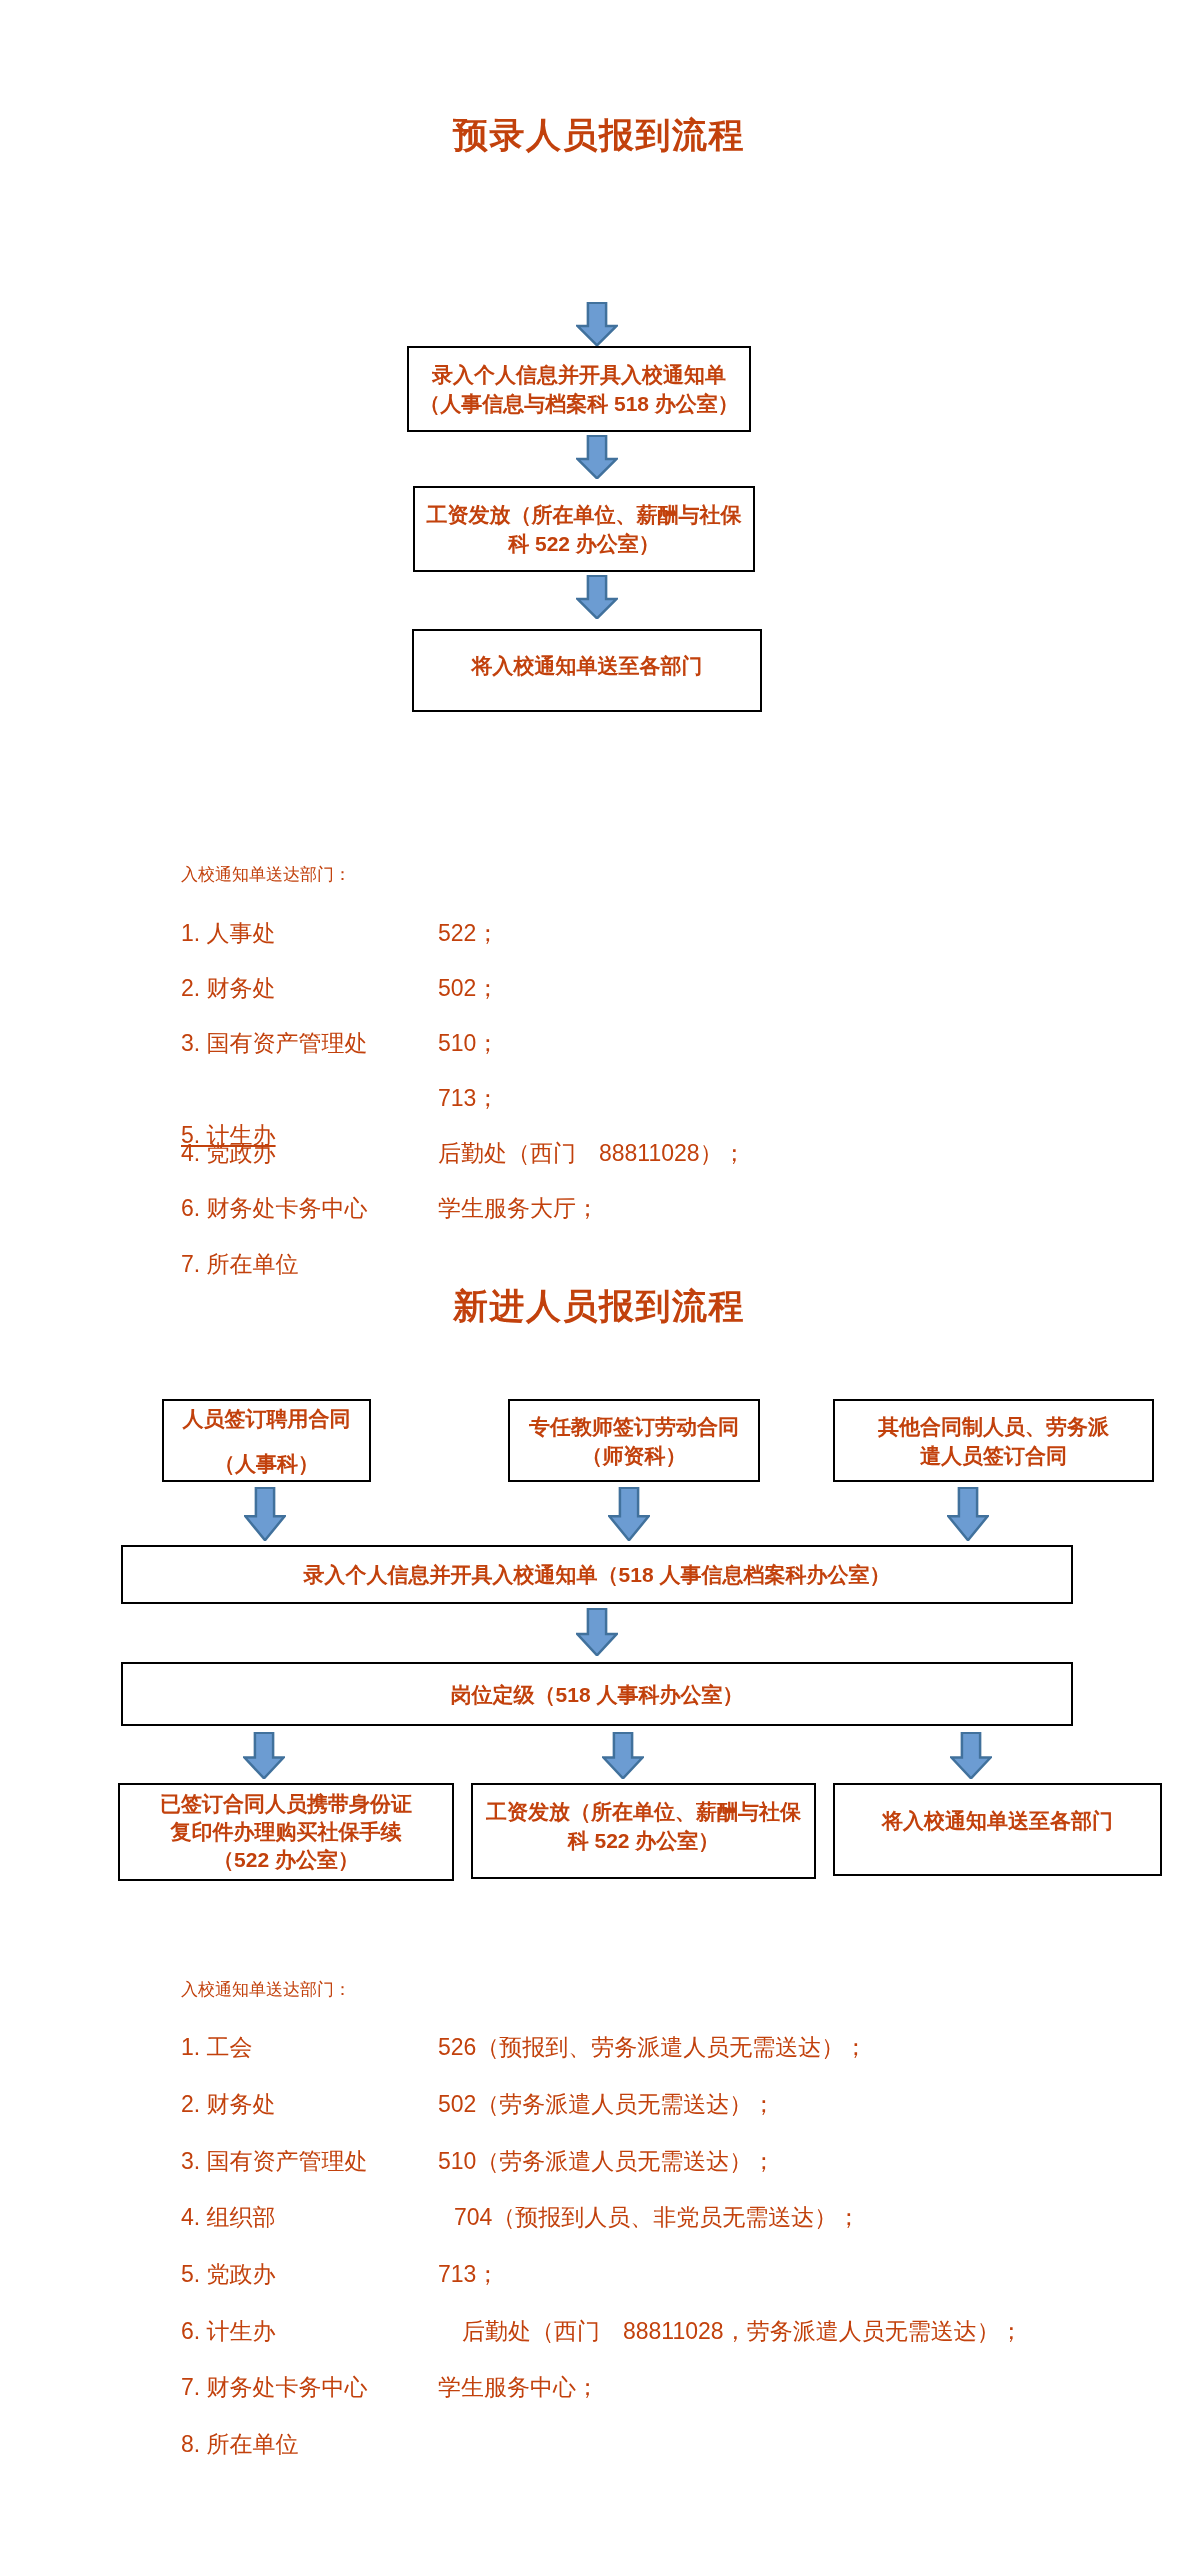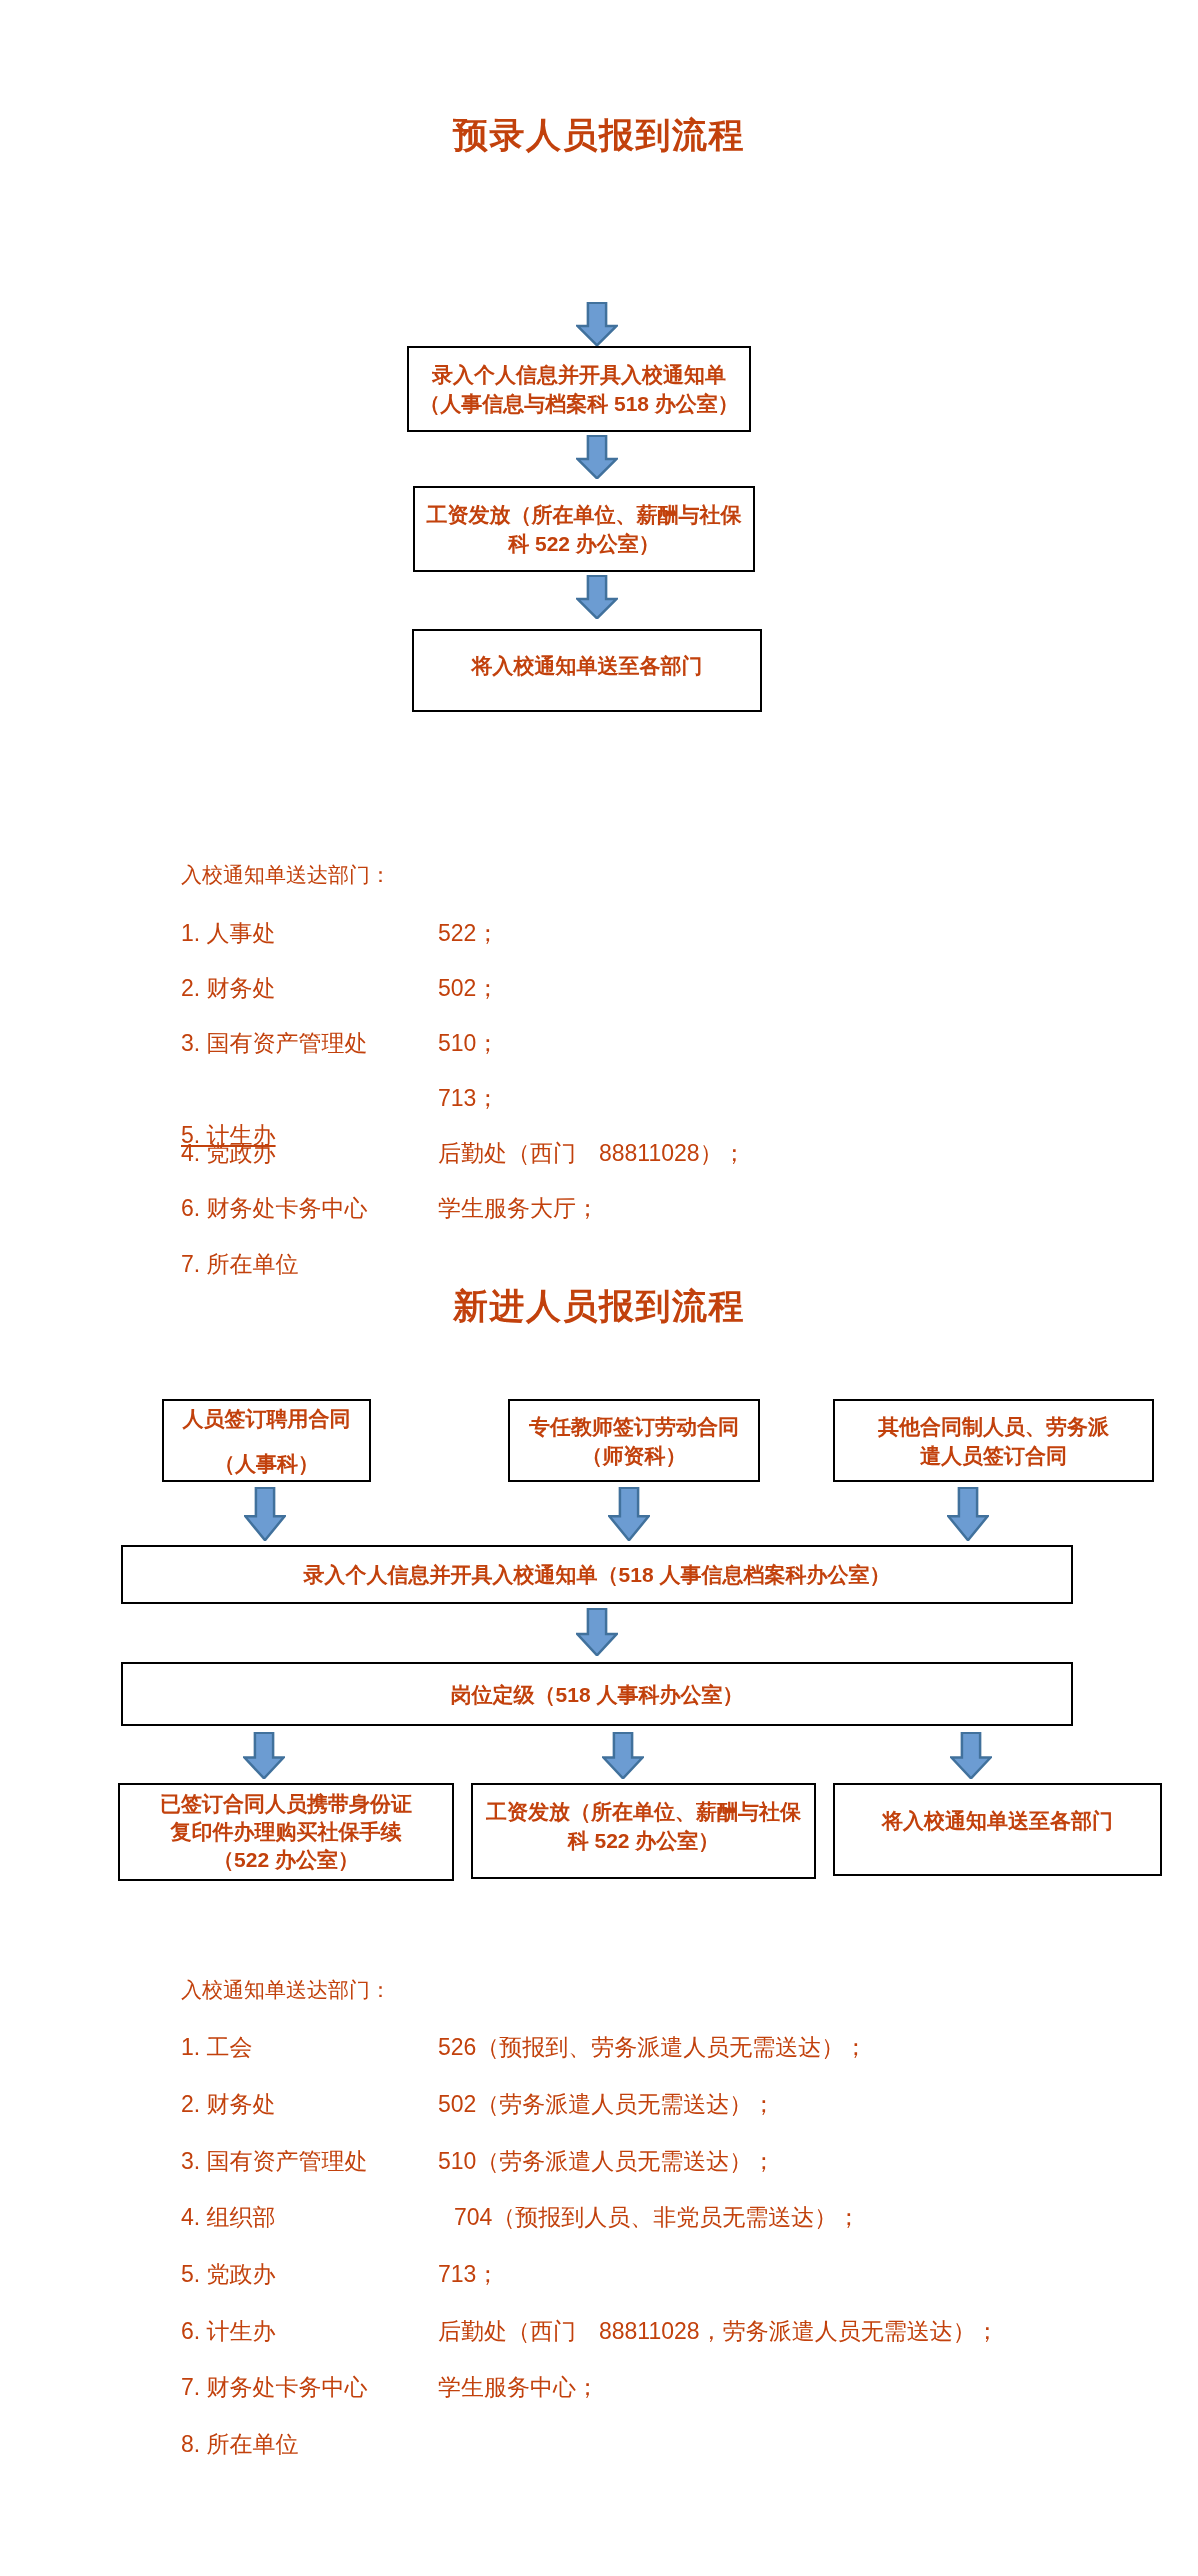--- a/index.html
+++ b/index.html
@@ -38,21 +38,21 @@
   
   .box-j{left:118px;top:1783px;width:336px;height:98px;line-height:28px;}
   .box-k{left:471px;top:1783px;width:345px;height:96px;padding-top:12px;}
   .box-l{left:833px;top:1783px;width:329px;height:93px;padding-top:21px;}
   .arrow{position:absolute;}
   .arrow path{fill:#6C9CD2;stroke:#41719C;stroke-width:2.5;}
   
   .list-line{position:absolute;font-size:23px;line-height:27px;white-space:nowrap;}
   .lbl{left:181px;}
   .val{left:438px;}
-  .list-header{position:absolute;left:181px;font-size:21px;line-height:27px;}
+  .list-header{position:absolute;left:181px;font-size:17px;line-height:27px;}
 </style>
 </head>
 <body>
 
 <div class="page">
 
   <div class="title t1">预录人员报到流程</div>
 
 
   <svg class="arrow" style="left:576px;top:302px;width:42px;height:44px;" viewBox="0 0 60 70" preserveAspectRatio="none">
@@ -175,21 +175,21 @@
   <div class="list-line lbl" style="top:2148px;">3. 国有资产管理处</div>
   <div class="list-line val" style="top:2148px;">510（劳务派遣人员无需送达）；</div>
 
   <div class="list-line lbl" style="top:2204px;">4. 组织部</div>
   <div class="list-line val" style="top:2204px;margin-left:16px;">704（预报到人员、非党员无需送达）；</div>
 
   <div class="list-line lbl" style="top:2261px;">5. 党政办</div>
   <div class="list-line val" style="top:2261px;">713；</div>
 
   <div class="list-line lbl" style="top:2318px;">6. 计生办</div>
-  <div class="list-line val" style="top:2318px;">后勤处（西门　88811028，劳务派遣人员无需送达）；</div>
+  <div class="list-line val" style="top:2318px;margin-left:24px;">后勤处（西门　88811028，劳务派遣人员无需送达）；</div>
 
   <div class="list-line lbl" style="top:2374px;">7. 财务处卡务中心</div>
   <div class="list-line val" style="top:2374px;">学生服务中心；</div>
 
   <div class="list-line lbl" style="top:2431px;">8. 所在单位</div>
   <div class="list-line val" style="top:2431px;"></div>
 
 </div>
 
 

